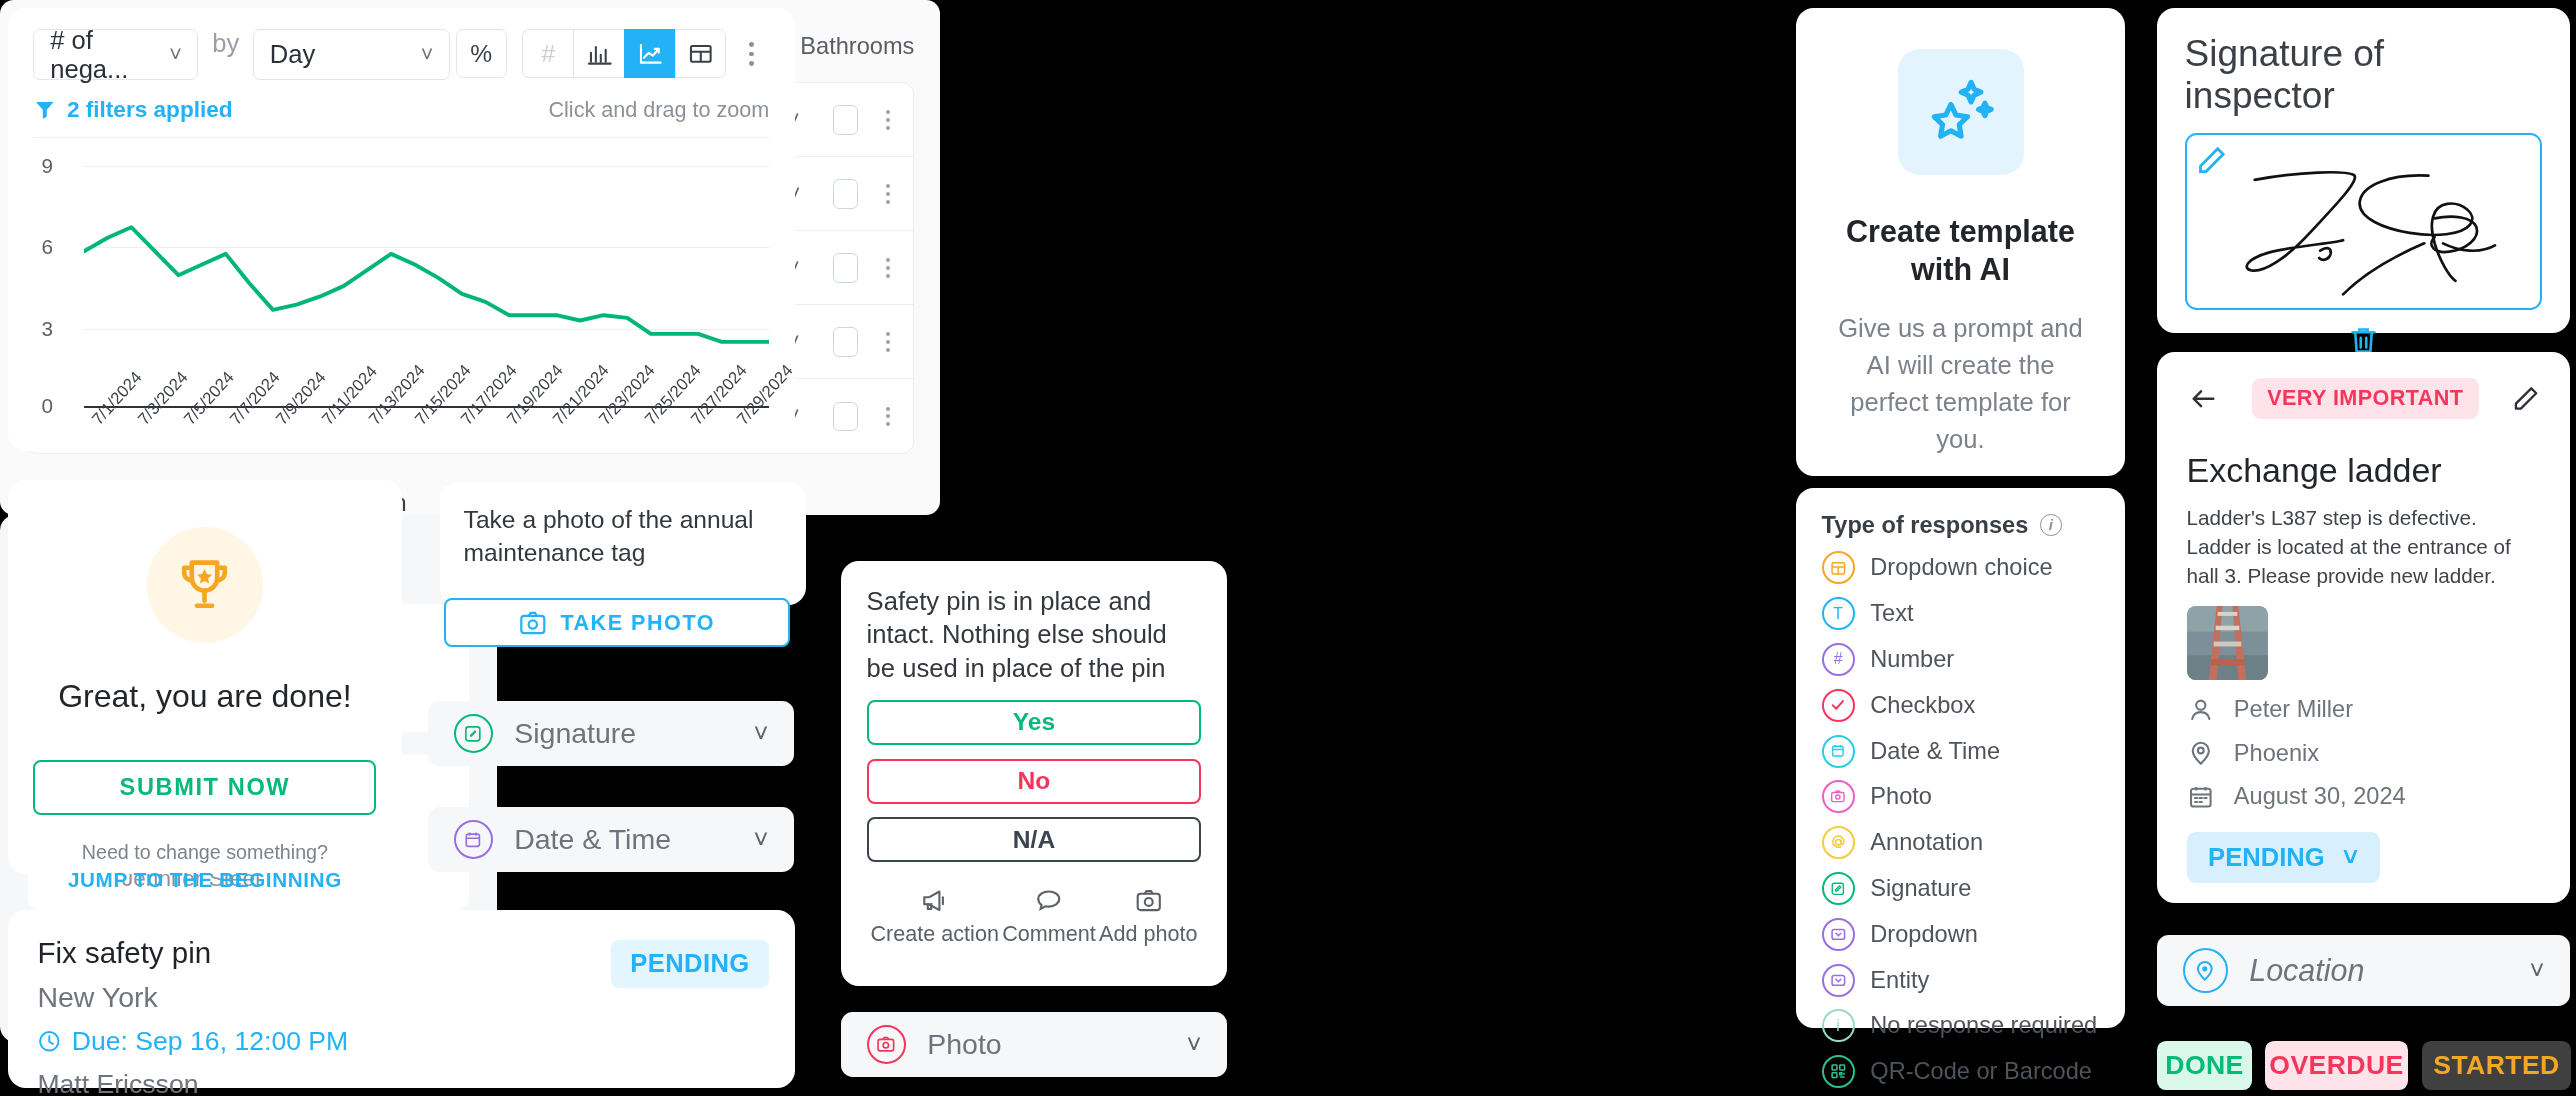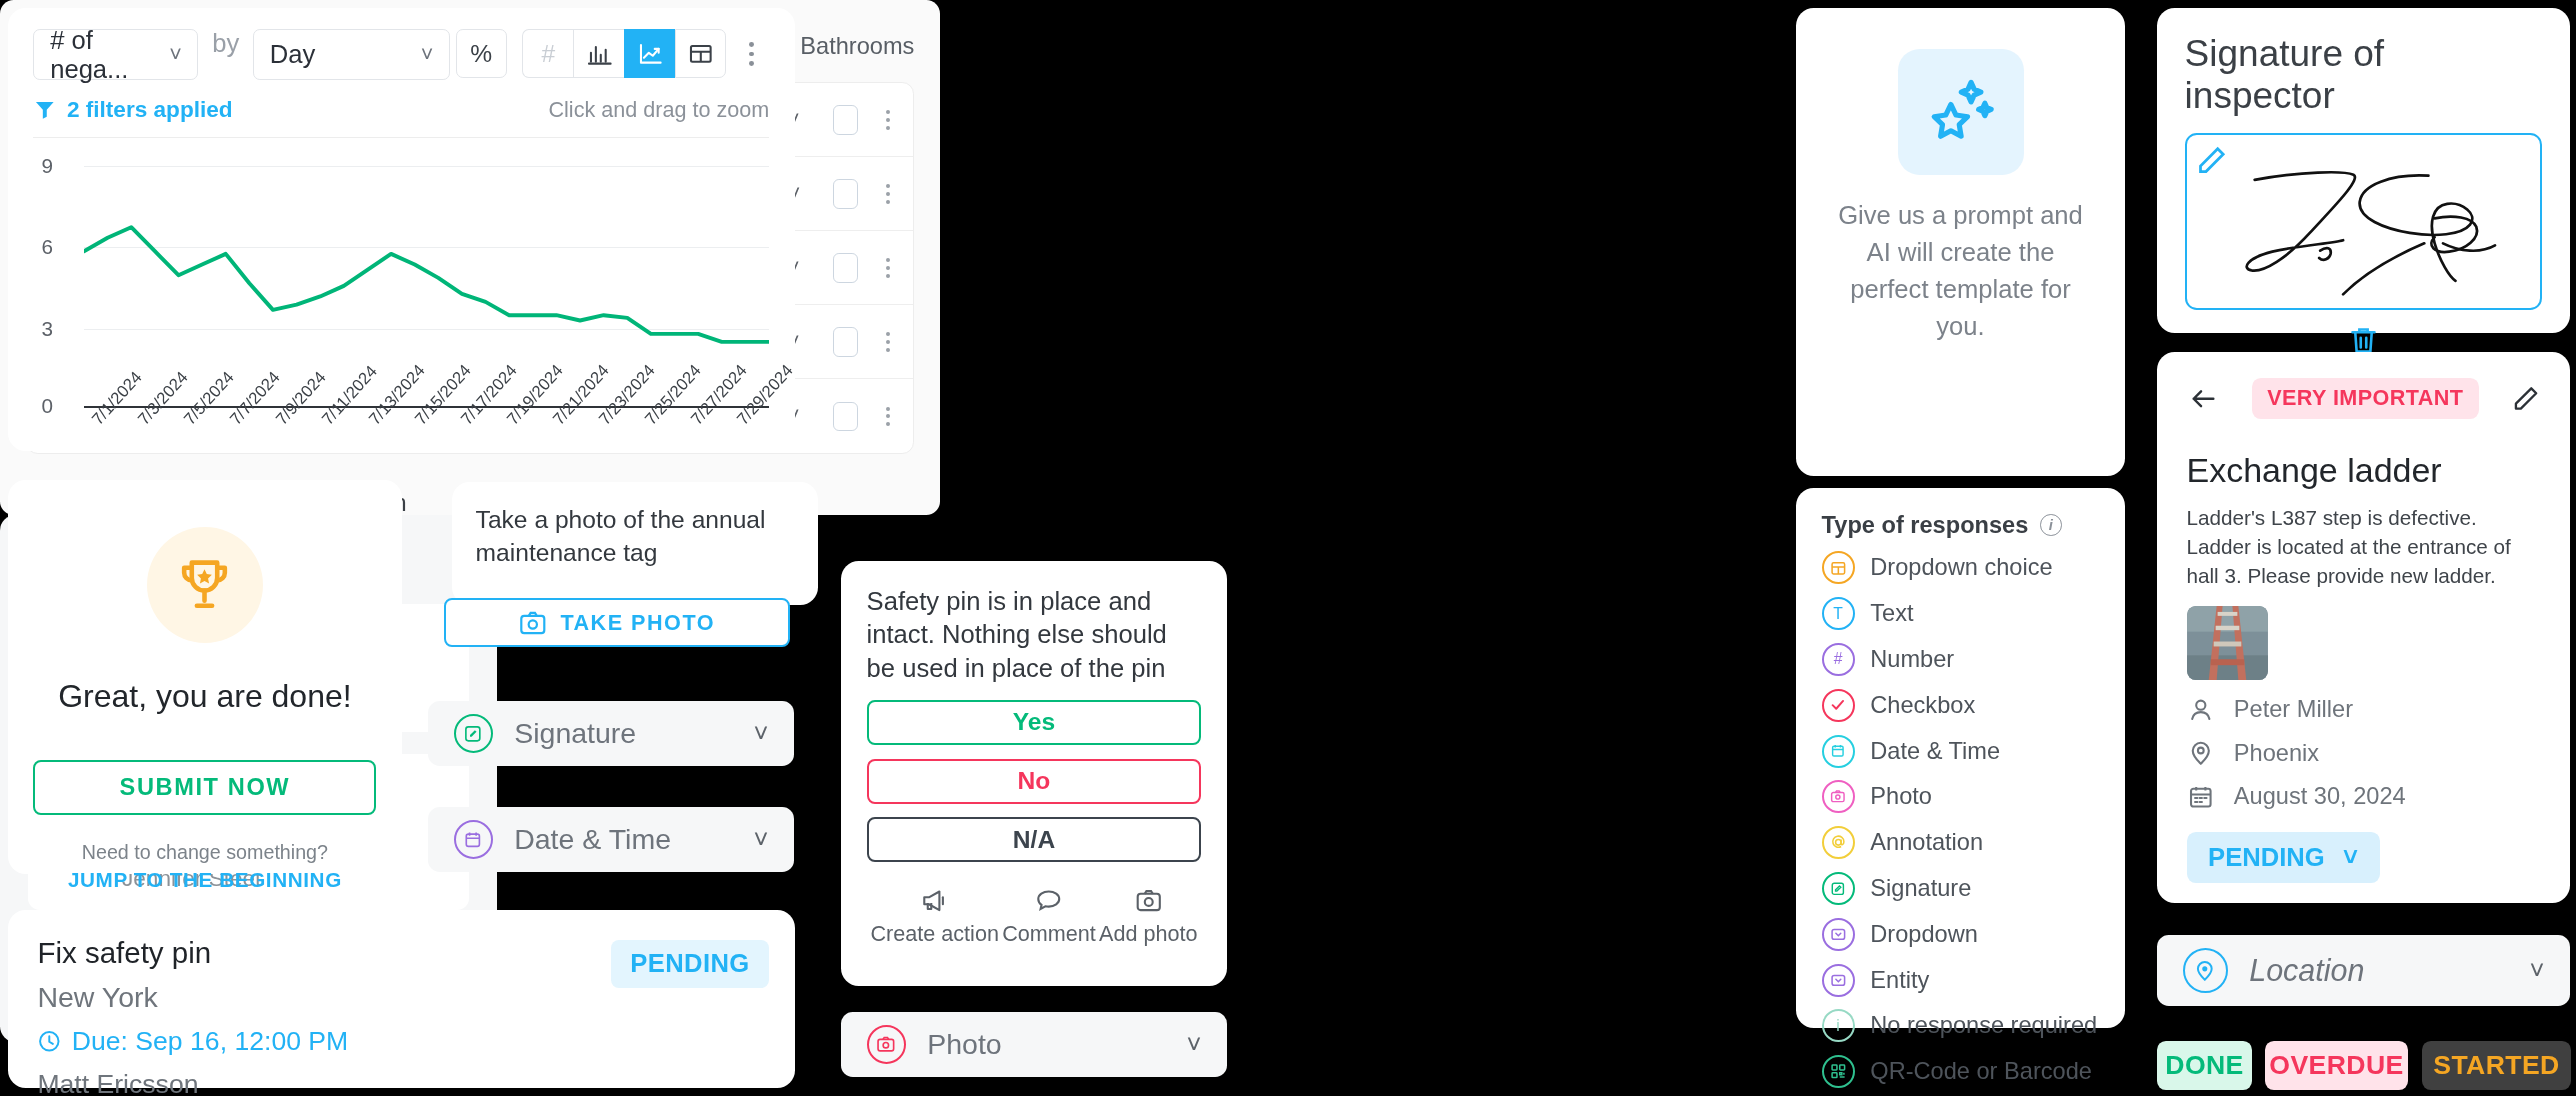--- a/index.html
+++ b/index.html
@@ -57,21 +57,21 @@
   .done-title { font-size: 32px; color: #22262b; margin-top: 35px; }
   .submit-btn {
     margin-top: 45px; height: 55px; border: 2px solid #04ba7a; border-radius: 7.9px;
     display: flex; align-items: center; justify-content: center;
     color: #04ba7a; font-weight: bold; letter-spacing: 1.6px; font-size: 23.6px;
   }
   .need-text { margin-top: 25.6px; font-size: 19.7px; color: #7c838a; }
   .jump-link { margin-top: 3.9px; font-size: 20.7px; font-weight: bold; color: #22b2f5; letter-spacing: 0.6px; }
 
   
-  #photo-card { left: 452px; top: 482px; width: 366px; height: 123px; padding: 21.6px 23.6px; }
+  #photo-card { left: 440px; top: 482px; width: 366px; height: 123px; padding: 21.6px 23.6px; }
   .photo-q { font-size: 24.6px; color: #33383e; line-height: 1.34; }
   #take-photo-btn {
     position: absolute; left: 444px; top: 598px; width: 346px; height: 49px;
     border: 2px solid #22b2f5; border-radius: 7.9px; background: #fff;
     display: flex; align-items: center; justify-content: center; gap: 13.8px;
     color: #22b2f5; font-weight: bold; letter-spacing: 1.5px; font-size: 21.6px;
   }
 
   
   .pill {
@@ -598,20 +598,21 @@
   </div>
 
   <div class="card" id="ai-card">
     <div class="ai-sq">
       <svg width="77" height="77" viewBox="0 0 24 24" fill="none" stroke="#22b2f5" stroke-width="1.6" stroke-linejoin="round">
         <path d="M9 9.5l1.6 3.3 3.6.5-2.6 2.5.6 3.6L9 17.7 5.8 19.4l.6-3.6-2.6-2.5 3.6-.5z"></path>
         <path d="M15.3 2.6l.95 2.1 2.1.95-2.1.95-.95 2.1-.95-2.1-2.1-.95 2.1-.95z"></path>
         <path d="M19.6 9.1l.6 1.35 1.35.6-1.35.6-.6 1.35-.6-1.35-1.35-.6 1.35-.6z"></path>
       </svg>
     </div>
+    <div class="ai-title">Create template with AI</div>
     <div class="ai-sub">Give us a prompt and AI will create the perfect template for you.</div>
   </div>
 
   <div class="card" id="types-card">
     <div class="types-head">
       <span>Type of responses</span>
       <span class="info-i">i</span>
     </div>
     <div id="types-list">
         <div class="type-row">

